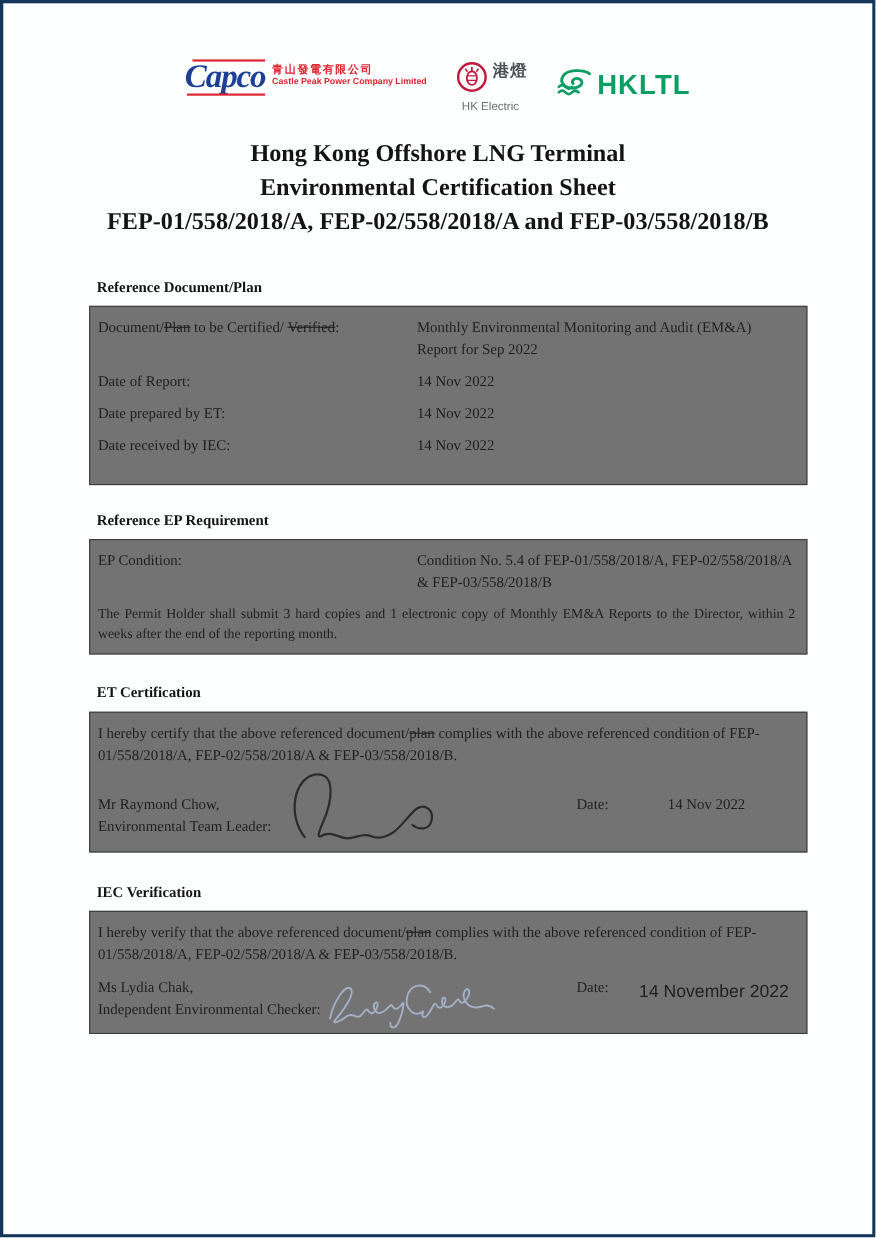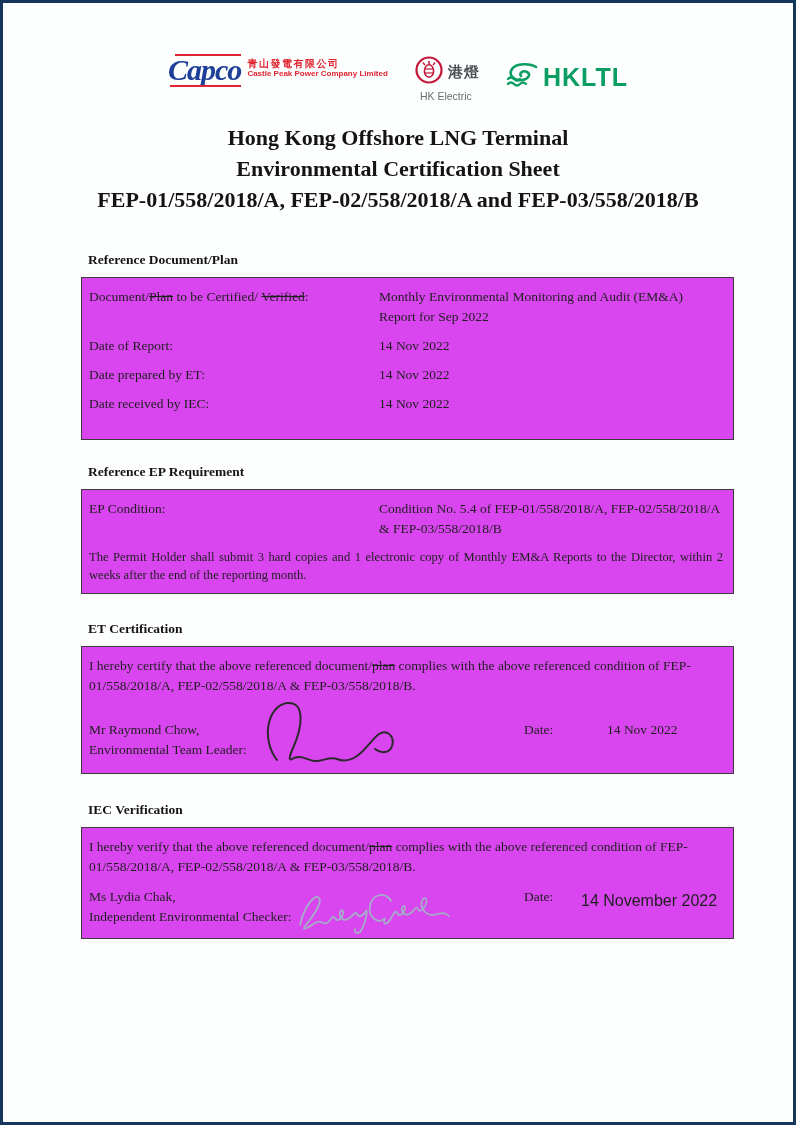--- a/index.html
+++ b/index.html
@@ -10,37 +10,37 @@
   .logos{display:flex;justify-content:center;align-items:flex-start;gap:26px;margin-top:50px;}
   .capco{display:flex;align-items:flex-start;gap:6px;}
   .capco-word-wrap{position:relative;padding:2px 0;}
   .capco-topline{position:absolute;top:1px;right:0;width:66px;height:2px;background:#e02430;}
   .capco-bottomline{position:absolute;bottom:0;left:2px;right:0;height:2px;background:#e02430;}
   .capco-word{font-family:"Liberation Serif",serif;font-style:italic;font-weight:bold;font-size:30px;line-height:30px;color:#1d3f97;letter-spacing:-1px;}
   .capco-text{padding-top:5px;}
   .capco-cn{font-size:10px;line-height:11px;color:#e02430;letter-spacing:1.5px;font-family:"Liberation Sans",sans-serif;font-weight:bold;}
   .capco-en{font-size:8px;line-height:10px;color:#e02430;font-family:"Liberation Sans",sans-serif;font-weight:bold;}
   .hke{display:flex;flex-direction:column;align-items:flex-start;margin-top:2px;}
-  .hke-top{display:flex;align-items:center;gap:4px;}
+  .hke-top{display:flex;gap:4px;}
   .hke-cn{font-size:15px;color:#4a4f54;font-weight:bold;letter-spacing:1px;}
   .hke-en{font-size:10.5px;color:#6a6f74;font-family:"Liberation Sans",sans-serif;margin-top:1px;margin-left:6px;}
   .hkltl{display:flex;align-items:center;gap:5px;margin-top:8px;}
   .hkltl-name{font-family:"Liberation Sans",sans-serif;font-size:25px;font-weight:bold;color:#0a9e63;letter-spacing:1px;}
 
   
   .title-block{text-align:center;margin-top:20px;font-weight:bold;font-size:22px;line-height:31px;color:#141414;}
 
   
   .content{margin-left:78px;width:653px;box-sizing:border-box;}
   .sec-heading{font-weight:bold;font-size:13.5px;color:#141414;margin-left:7px;}
   .h1{margin-top:37px;}
   .h2{margin-top:24px;}
   .h3{margin-top:27px;}
   .h4{margin-top:28px;}
-  .box{border:1.5px solid #3c3c3c;box-sizing:border-box;margin-top:9px;padding:9px 10px 9px 7px;font-size:13.5px;line-height:20px;background:#d946ef;}
+  .box{border:1.5px solid #3c3c3c;box-sizing:border-box;margin-top:9px;padding:9px 10px 9px 7px;font-size:13.5px;line-height:20px;background:#737373;}
   .trow{display:flex;margin-bottom:9px;}
   .trow:last-child{margin-bottom:16px;}
   .tlabel{width:290px;flex:0 0 290px;}
   .tvalue{width:350px;}
   .strike{text-decoration:line-through;}
   .content-row{display:flex;font-style:italic;font-size:12.5px;margin-top:2px;margin-bottom:10px;}
   .content-label{width:145px;flex:0 0 145px;}
   .note{font-size:12.6px;line-height:18px;text-align:justify;margin-top:4px;}
   .statement{line-height:20px;margin-bottom:0;}
   .sig-row{position:relative;height:46px;margin-top:22px;}

